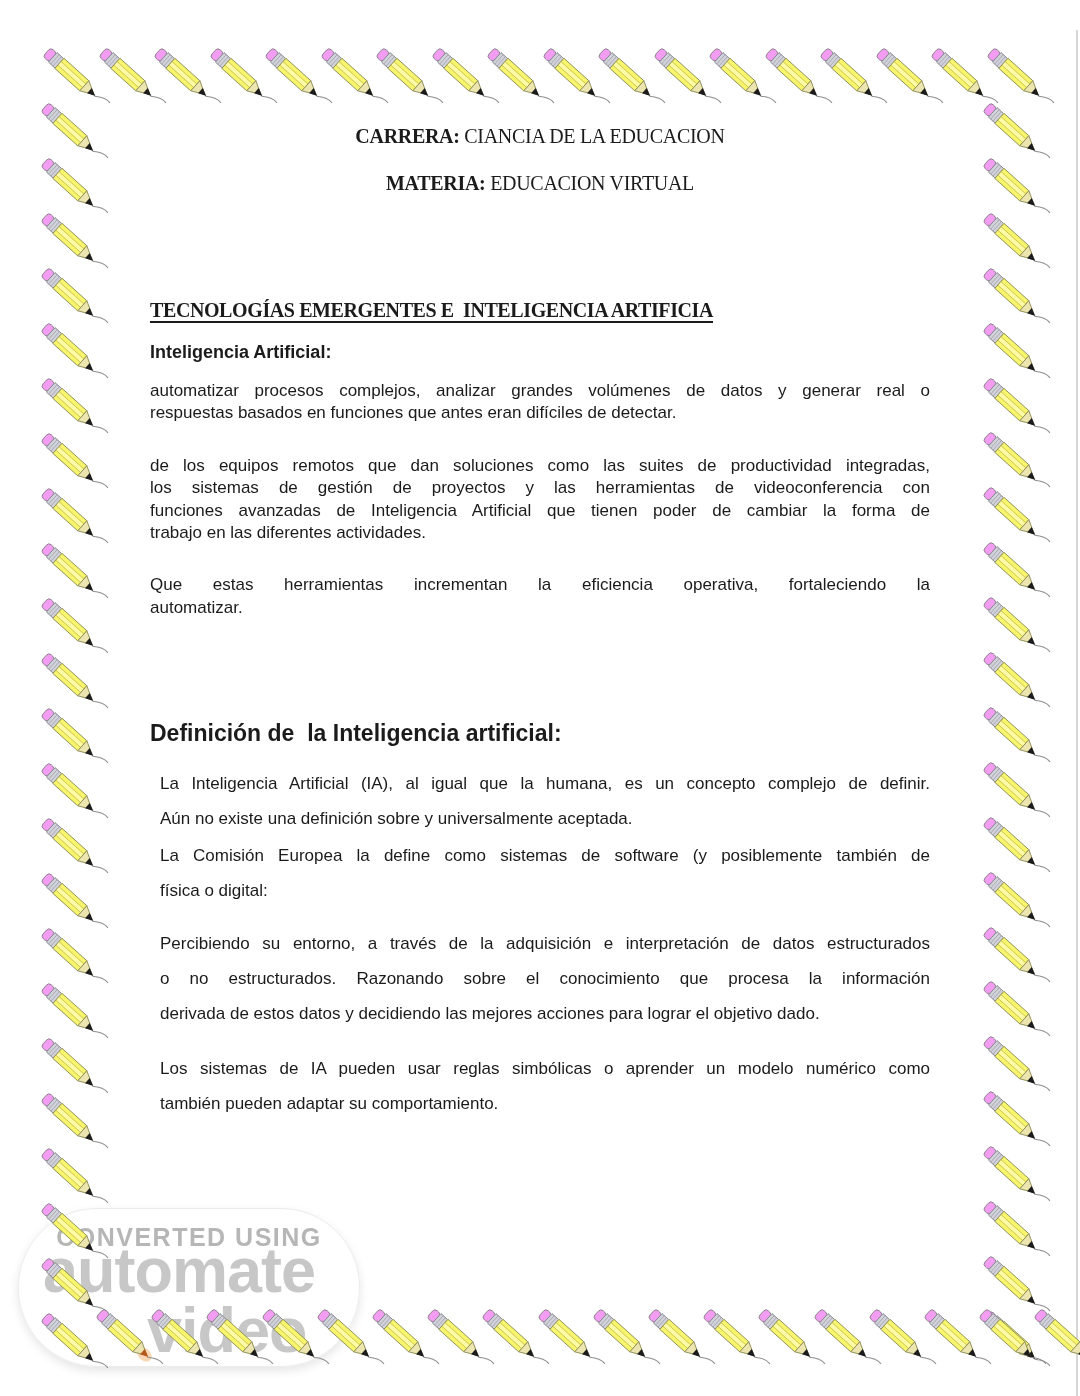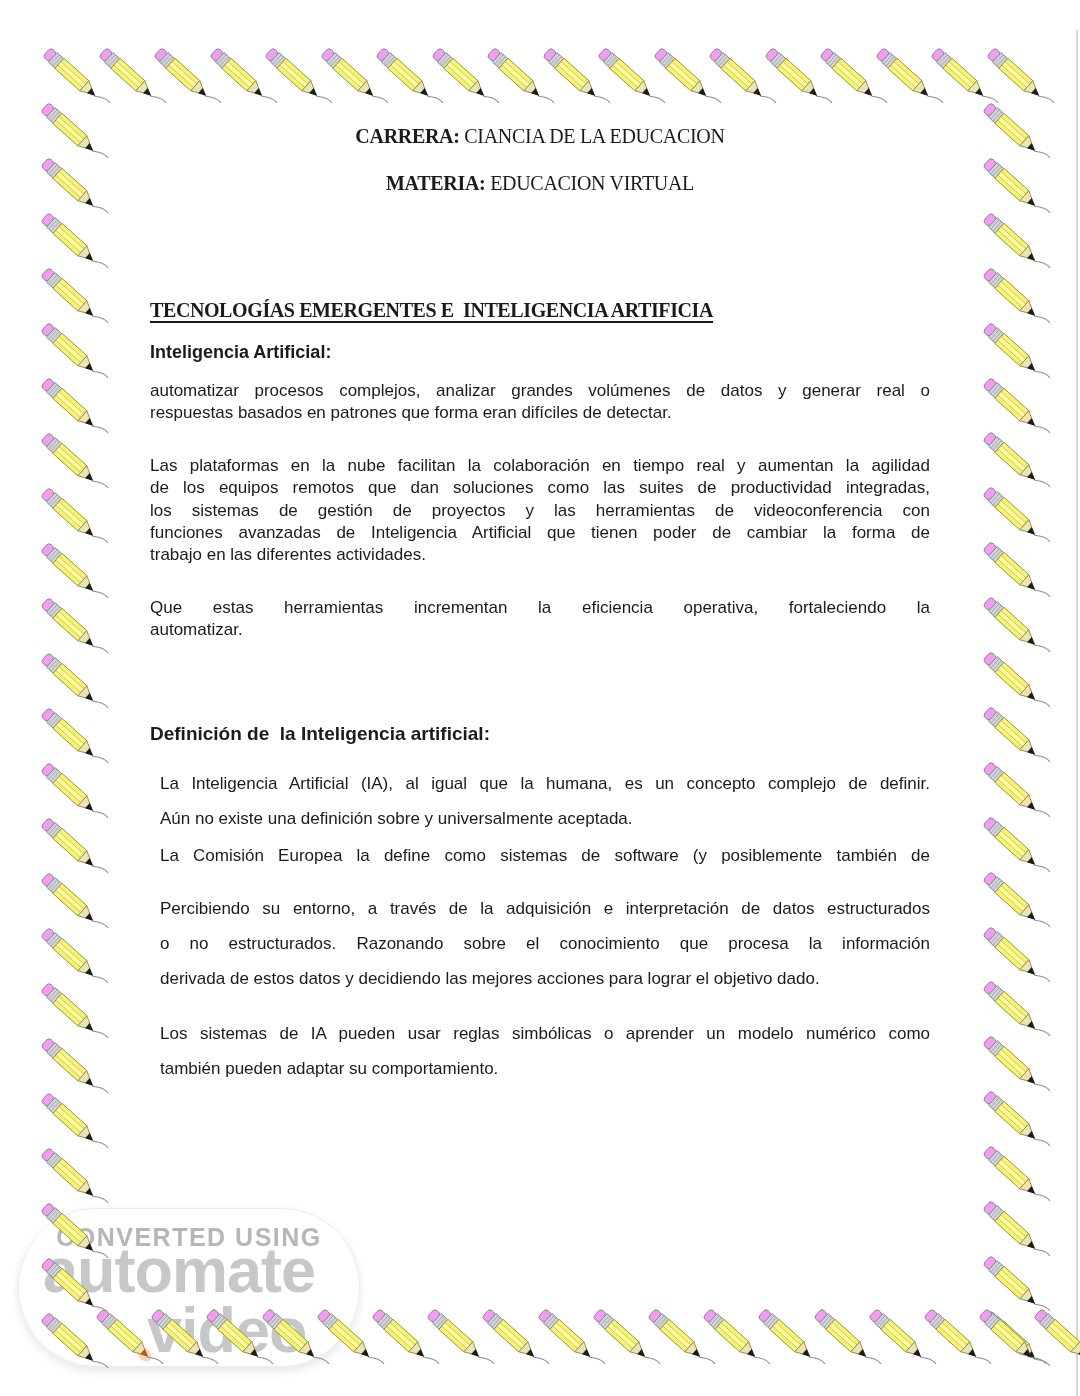--- a/index.html
+++ b/index.html
@@ -46,21 +46,21 @@
     font-size:20px;font-weight:700;letter-spacing:-0.4px;
     text-decoration:underline;text-decoration-thickness:2px;text-underline-offset:4px;
     white-space:pre-wrap;
   }
 
   .section{position:absolute;left:0;width:780px;}
   #section-0{top:332px;margin-top:9px;}
   #section-1{top:722px;}
   .sec-heading{font-weight:700;white-space:pre-wrap;line-height:23px;}
   #section-0 .sec-heading{font-size:18px;}
-  #section-1 .sec-heading{font-size:19px;}
+  #section-1 .sec-heading{font-size:23px;}
 
   .para{width:780px;}
   .tl{font-size:17px;text-align:justify;white-space:normal;}
   .tl.j{text-align-last:justify;}
   .tl.l{text-align-last:left;}
   .s-tight .tl{line-height:22.4px;}
   .s-loose .tl{line-height:35px;margin-left:10px;}
 </style>
 </head>
 <body>
@@ -1322,24 +1322,23 @@
       </div>
     </div>
 
     <div id="doc-title">TECNOLOGÍAS EMERGENTES E  INTELIGENCIA ARTIFICIA</div>
 
     <div id="section-0" class="section s-tight">
       <div class="sec-heading">Inteligencia Artificial:</div>
       <div class="paras">
           <div class="para" style="margin-top: 16px;">
             <div class="tl j">automatizar procesos complejos, analizar grandes volúmenes de datos y generar real o</div>
-            <div class="tl l">respuestas  basados en patrones que forma eran difíciles de detectar.</div>
+            <div class="tl l">respuestas  basados en funciones que antes eran difíciles de detectar.</div>
           </div>
           <div class="para" style="margin-top: 30px;">
-            <div class="tl j">Las plataformas en la nube facilitan la colaboración en tiempo real y aumentan la agilidad</div>
             <div class="tl j">de los equipos remotos que dan soluciones como las suites de productividad integradas,</div>
             <div class="tl j">los sistemas de gestión de proyectos y las herramientas de videoconferencia con</div>
             <div class="tl j">funciones avanzadas de Inteligencia Artificial que  tienen poder de cambiar la forma de</div>
             <div class="tl l">trabajo en las diferentes actividades.</div>
           </div>
           <div class="para" style="margin-top: 30px;">
             <div class="tl j">Que estas herramientas incrementan la eficiencia operativa, fortaleciendo   la</div>
             <div class="tl l">automatizar.</div>
           </div>
         </div>
@@ -1347,20 +1346,21 @@
 
     <div id="section-1" class="section s-loose">
       <div class="sec-heading">Definición de  la Inteligencia artificial:</div>
       <div class="paras">
           <div class="para" style="margin-top: 21px;">
             <div class="tl j">La Inteligencia Artificial (IA), al igual que la humana, es un concepto complejo de definir.</div>
             <div class="tl l">Aún no existe una definición sobre y universalmente aceptada.</div>
           </div>
           <div class="para" style="margin-top: 2px;">
             <div class="tl j">La Comisión Europea la define como sistemas de software (y posiblemente también de</div>
+            <div class="tl l">física o digital:</div>
           </div>
           <div class="para" style="margin-top: 18px;">
             <div class="tl j">Percibiendo su entorno, a través de la adquisición e interpretación de datos estructurados</div>
             <div class="tl j">o no estructurados. Razonando sobre el conocimiento que procesa la información</div>
             <div class="tl l">derivada de estos datos y decidiendo las mejores acciones para lograr el objetivo dado.</div>
           </div>
           <div class="para" style="margin-top: 20px;">
             <div class="tl j">Los sistemas de IA pueden usar reglas simbólicas o aprender un modelo numérico como</div>
             <div class="tl l">también pueden adaptar su comportamiento.</div>
           </div>

